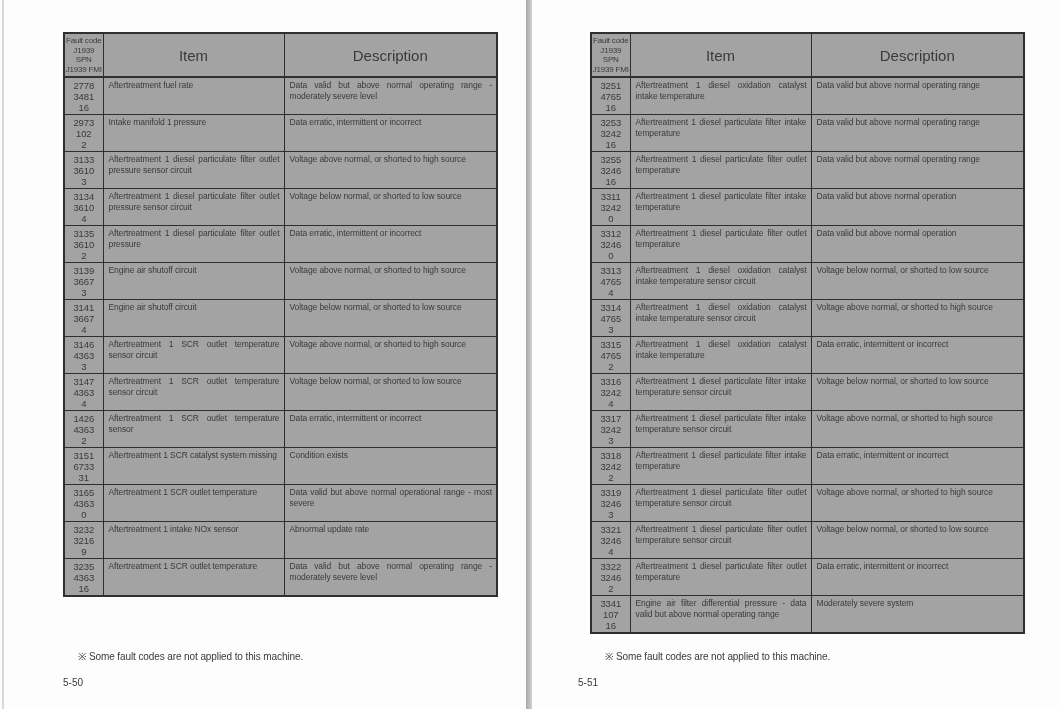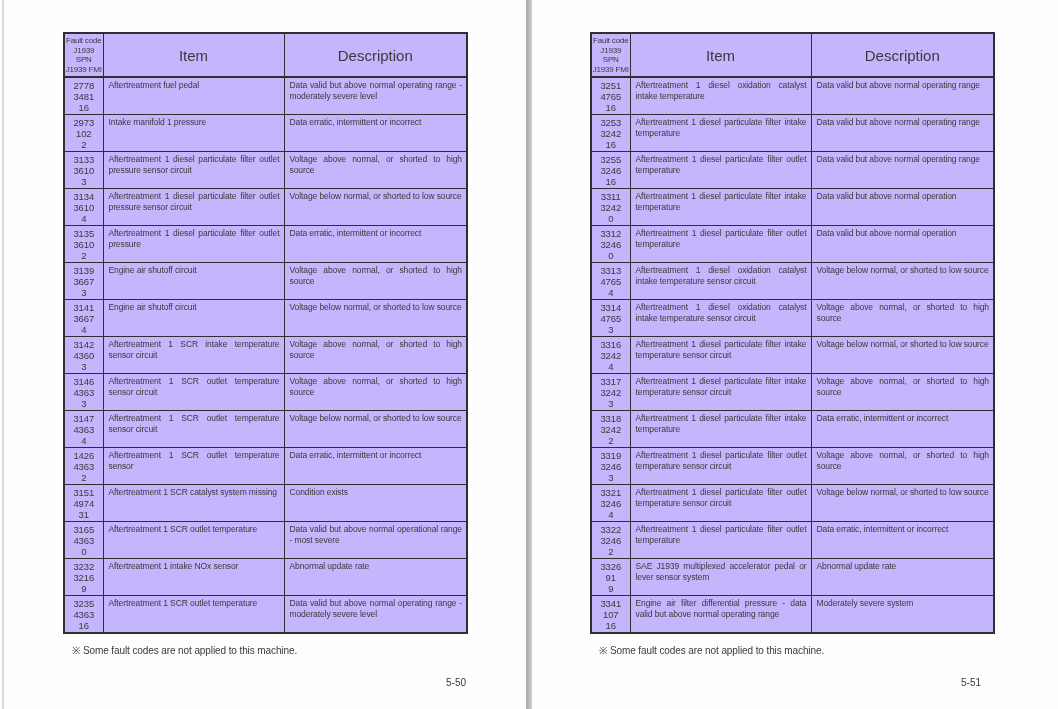--- a/index.html
+++ b/index.html
@@ -23,34 +23,34 @@
     width: 6px; height: 100%;
     background: linear-gradient(to right, #a9a9a9, #cfcfcf);
   }
 
   table.fault-table {
     position: absolute;
     top: 32px;
     width: 403px;
     border-collapse: collapse;
     table-layout: fixed;
-    background: #c4b5fd;
+    background: #a3a3a3;
   }
   #table-left  { left: 63px; }
   #table-right { left: 590px; }
 
   table.fault-table, table.fault-table th, table.fault-table td {
     border: 1px solid #2f2f2f;
   }
   table.fault-table { border-width: 2px; }
   table.fault-table thead th { border-bottom-width: 2px; }
 
   th.col-code, td.col-code { width: 39px; }
   th.col-item, td.col-item { width: 181px; }
-  th.col-desc, td.col-desc { width: 183px; }
+  th.col-desc, td.col-desc { width: 213px; }
 
   thead th {
     font-weight: normal;
     height: 31px;
     text-align: center;
     vertical-align: middle;
     font-size: 15px;
     padding: 1px;
   }
   thead th.col-code {
@@ -75,33 +75,33 @@
     padding-top: 2px;
   }
   tbody td.col-item, tbody td.col-desc {
     padding: 2px 4px 0 5px;
     text-align: justify;
   }
 
   .footnote {
     position: absolute;
     top: 634px;
-    margin: 9px;
+    margin: 15px;
     font-size: 10px;
     letter-spacing: -0.1px;
     white-space: nowrap;
   }
   #footnote-left  { left: 63px; }
   #footnote-right { left: 590px; }
 
   .page-number {
     position: absolute;
     top: 677px;
     width: 403px;
-    text-align: right;
+    text-align: left;
     font-size: 10px;
   }
   #pagenum-left  { left: 63px; }
   #pagenum-right { left: 578px; }
 </style>
 </head>
 <body>
 
 <div class="edge-line"></div>
 <div class="center-divider"></div>
@@ -116,21 +116,21 @@
       <th class="col-desc">Description</th>
     </tr>
   </thead>
   <tbody>
       <tr>
     <td class="col-code">
       <div>2778</div>
       <div>3481</div>
       <div>16</div>
     </td>
-    <td class="col-item">Aftertreatment fuel pedal</td>
+    <td class="col-item">Aftertreatment fuel rate</td>
     <td class="col-desc">Data valid but above normal operating range - moderately severe level</td>
   </tr>
       <tr>
     <td class="col-code">
       <div>2973</div>
       <div>102</div>
       <div>2</div>
     </td>
     <td class="col-item">Intake manifold 1 pressure</td>
     <td class="col-desc">Data erratic, intermittent or incorrect</td>
@@ -175,29 +175,20 @@
     <td class="col-code">
       <div>3141</div>
       <div>3667</div>
       <div>4</div>
     </td>
     <td class="col-item">Engine air shutoff circuit</td>
     <td class="col-desc">Voltage below normal, or shorted to low source</td>
   </tr>
       <tr>
     <td class="col-code">
-      <div>3142</div>
-      <div>4360</div>
-      <div>3</div>
-    </td>
-    <td class="col-item">Aftertreatment 1 SCR intake temperature sensor circuit</td>
-    <td class="col-desc">Voltage above normal, or shorted to high source</td>
-  </tr>
-      <tr>
-    <td class="col-code">
       <div>3146</div>
       <div>4363</div>
       <div>3</div>
     </td>
     <td class="col-item">Aftertreatment 1 SCR outlet temperature sensor circuit</td>
     <td class="col-desc">Voltage above normal, or shorted to high source</td>
   </tr>
       <tr>
     <td class="col-code">
       <div>3147</div>
@@ -212,21 +203,21 @@
       <div>1426</div>
       <div>4363</div>
       <div>2</div>
     </td>
     <td class="col-item">Aftertreatment 1 SCR outlet temperature sensor</td>
     <td class="col-desc">Data erratic, intermittent or incorrect</td>
   </tr>
       <tr>
     <td class="col-code">
       <div>3151</div>
-      <div>4974</div>
+      <div>6733</div>
       <div>31</div>
     </td>
     <td class="col-item">Aftertreatment 1 SCR catalyst system missing</td>
     <td class="col-desc">Condition exists</td>
   </tr>
       <tr>
     <td class="col-code">
       <div>3165</div>
       <div>4363</div>
       <div>0</div>
@@ -326,20 +317,29 @@
     <td class="col-code">
       <div>3314</div>
       <div>4765</div>
       <div>3</div>
     </td>
     <td class="col-item">Aftertreatment 1 diesel oxidation catalyst intake temperature sensor circuit</td>
     <td class="col-desc">Voltage above normal, or shorted to high source</td>
   </tr>
       <tr>
     <td class="col-code">
+      <div>3315</div>
+      <div>4765</div>
+      <div>2</div>
+    </td>
+    <td class="col-item">Aftertreatment 1 diesel oxidation catalyst intake temperature</td>
+    <td class="col-desc">Data erratic, intermittent or incorrect</td>
+  </tr>
+      <tr>
+    <td class="col-code">
       <div>3316</div>
       <div>3242</div>
       <div>4</div>
     </td>
     <td class="col-item">Aftertreatment 1 diesel particulate filter intake temperature sensor circuit</td>
     <td class="col-desc">Voltage below normal, or shorted to low source</td>
   </tr>
       <tr>
     <td class="col-code">
       <div>3317</div>
@@ -377,29 +377,20 @@
     <td class="col-desc">Voltage below normal, or shorted to low source</td>
   </tr>
       <tr>
     <td class="col-code">
       <div>3322</div>
       <div>3246</div>
       <div>2</div>
     </td>
     <td class="col-item">Aftertreatment 1 diesel particulate filter outlet temperature</td>
     <td class="col-desc">Data erratic, intermittent or incorrect</td>
-  </tr>
-      <tr>
-    <td class="col-code">
-      <div>3326</div>
-      <div>91</div>
-      <div>9</div>
-    </td>
-    <td class="col-item">SAE J1939 multiplexed accelerator pedal or lever sensor system</td>
-    <td class="col-desc">Abnormal update rate</td>
   </tr>
       <tr>
     <td class="col-code">
       <div>3341</div>
       <div>107</div>
       <div>16</div>
     </td>
     <td class="col-item">Engine air filter differential pressure - data valid but above normal operating range</td>
     <td class="col-desc">Moderately severe system</td>
   </tr>

